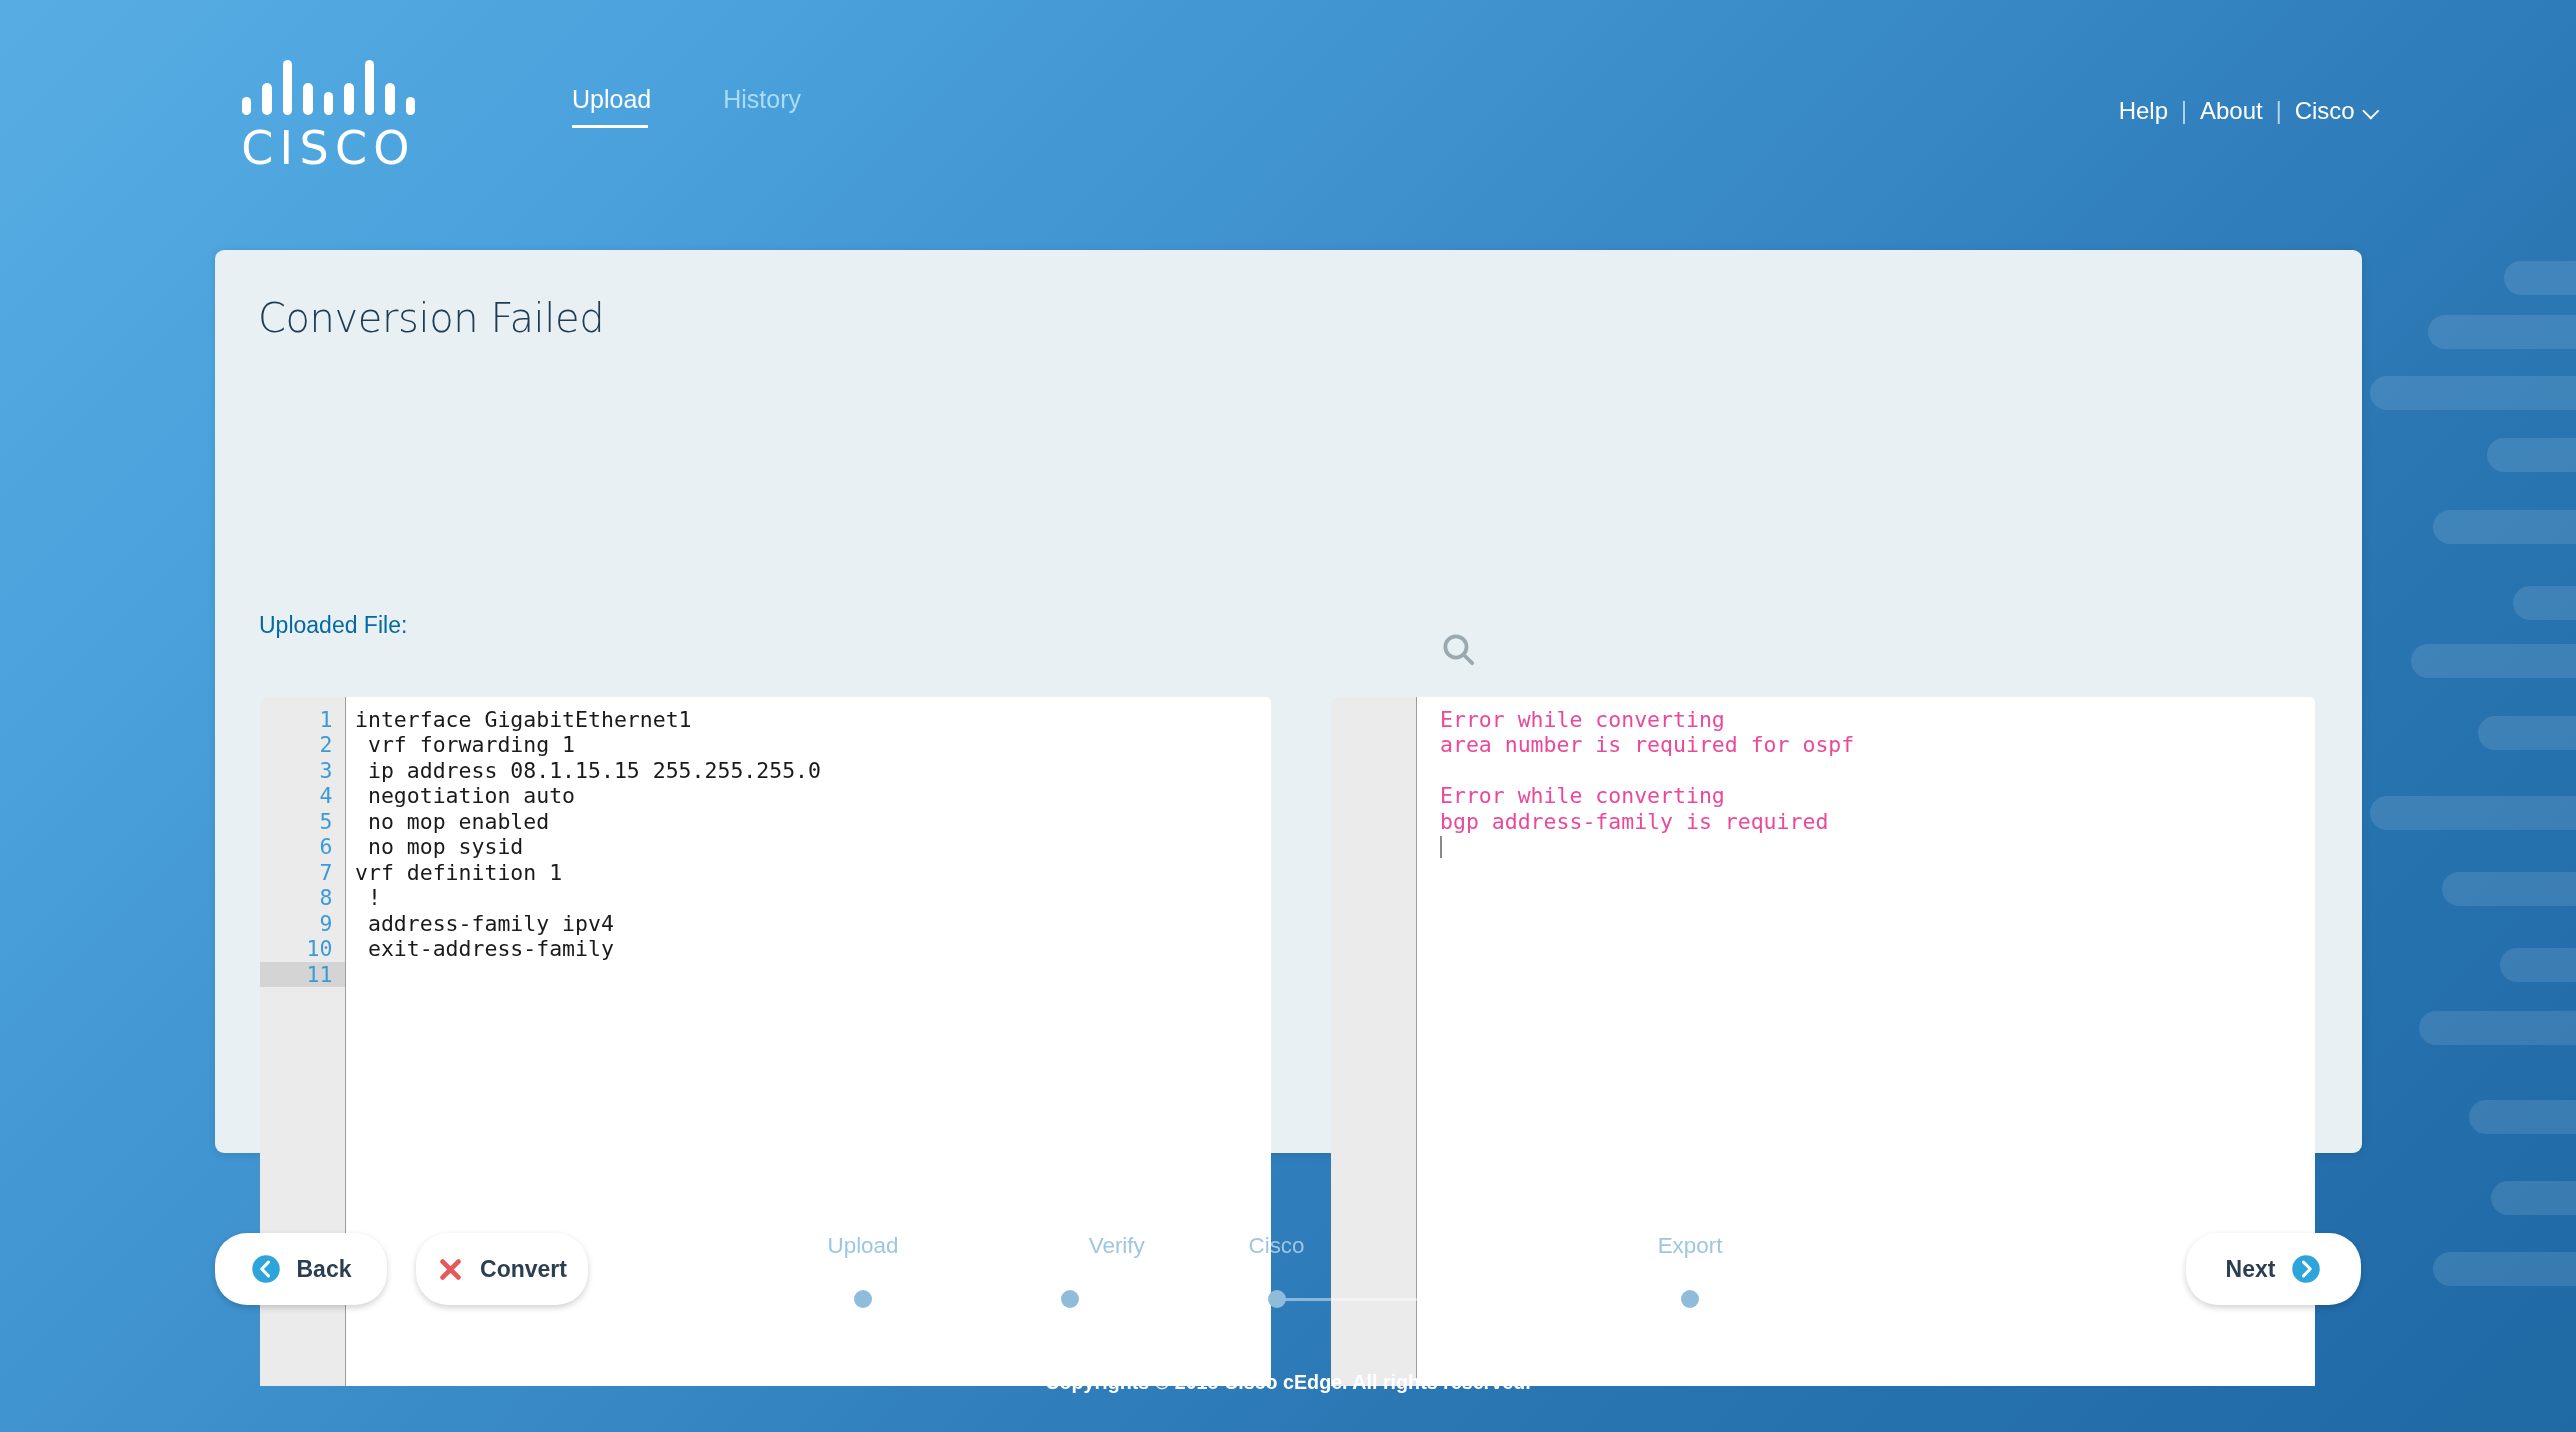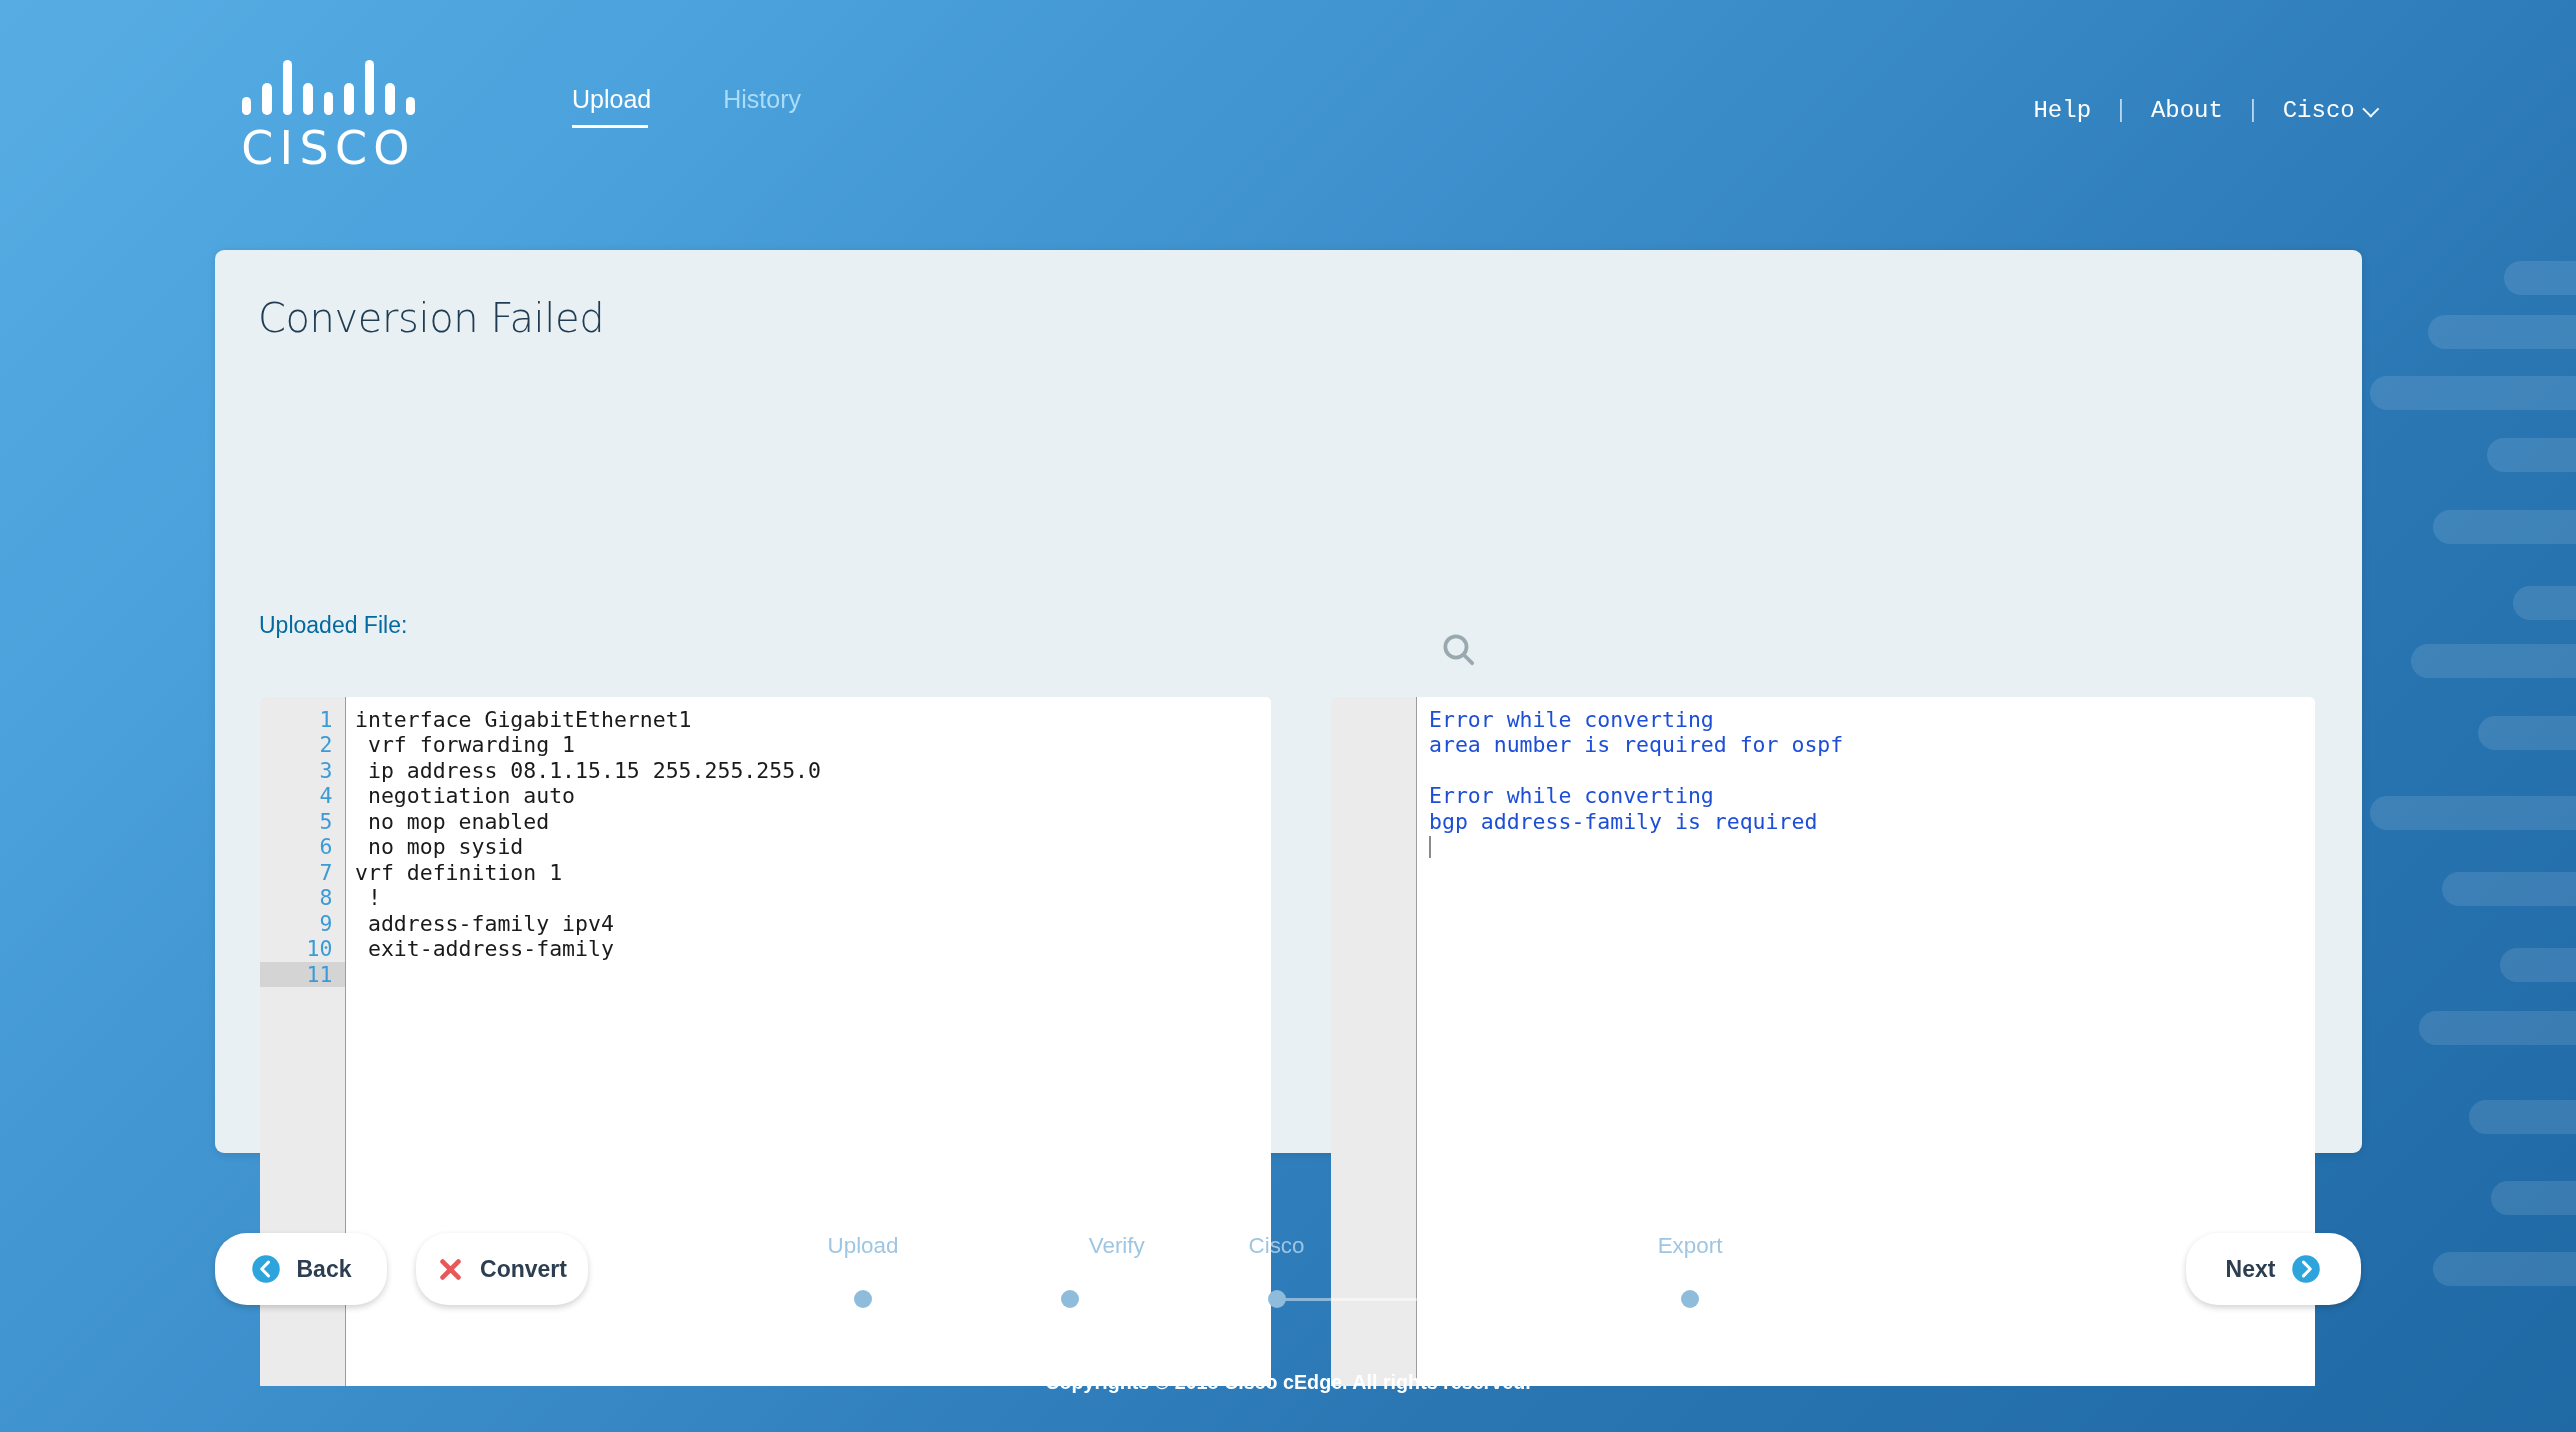--- a/index.html
+++ b/index.html
@@ -38,21 +38,21 @@
   }
 
   #nav-left { position: absolute; left: 572px; top: 85px; display: flex; gap: 72px; align-items: flex-start; }
   .nav-tab { font-size: 25px; color: #aadcf7; padding-bottom: 14.3px; cursor: pointer; position: relative; white-space: nowrap; }
   .nav-tab.active { color: #ffffff; }
   .nav-tab.active::after {
     content: ""; position: absolute; left: 0; right: 3.6px; bottom: 0;
     height: 3.6px; background: #ffffff;
   }
 
-  #nav-right { position: absolute; right: 199px; top: 97px; display: flex; align-items: center; gap: 23px; font-family: Liberation Mono, monospace; }
+  #nav-right { position: absolute; right: 199px; top: 97px; display: flex; align-items: center; gap: 13px; }
   #nav-right .item { font-size: 24px; color: #ffffff; cursor: pointer; white-space: nowrap; }
   #nav-right .sep { font-size: 23px; color: #cfe6f7; opacity: .85; }
   .caret-down {
     display: inline-block; width: 11.6px; height: 11.6px; margin-left: 10.7px; margin-bottom: 4.5px;
     border-right: 2.7px solid #fff; border-bottom: 2.7px solid #fff;
     transform: rotate(45deg); vertical-align: middle;
   }
 
   
   #card {
@@ -95,21 +95,21 @@
   .gutter .ln { padding-right: 12.5px; }
   .gutter .ln.hl { background: #d4d4d4; }
 
   .code {
     flex: 1; padding: 9.8px 0 0 9px; background: #ffffff;
     border-radius: 0 5.4px 0 0;
     font-family: "DejaVu Sans Mono", monospace;
     font-size: 21.5px; line-height: 25.5px;
     color: #1a1a1a; white-space: pre;
   }
-  .code.errors { color: #1d4ed8; padding-left: 12px; border-radius: 26px; }
+  .code.errors { color: #ec4899; padding-left: 23px; border-radius: 26px; }
   .caret {
     display: inline-block; width: 1.8px; height: 21.5px;
     background: #8a8a8a; vertical-align: -3.6px;
   }
 
   
   .pill {
     position: absolute; height: 72px; border-radius: 32px;
     background: #ffffff; box-shadow: 0 2.7px 6.3px rgba(0,0,0,0.18);
     display: flex; align-items: center; justify-content: center; gap: 16px;

